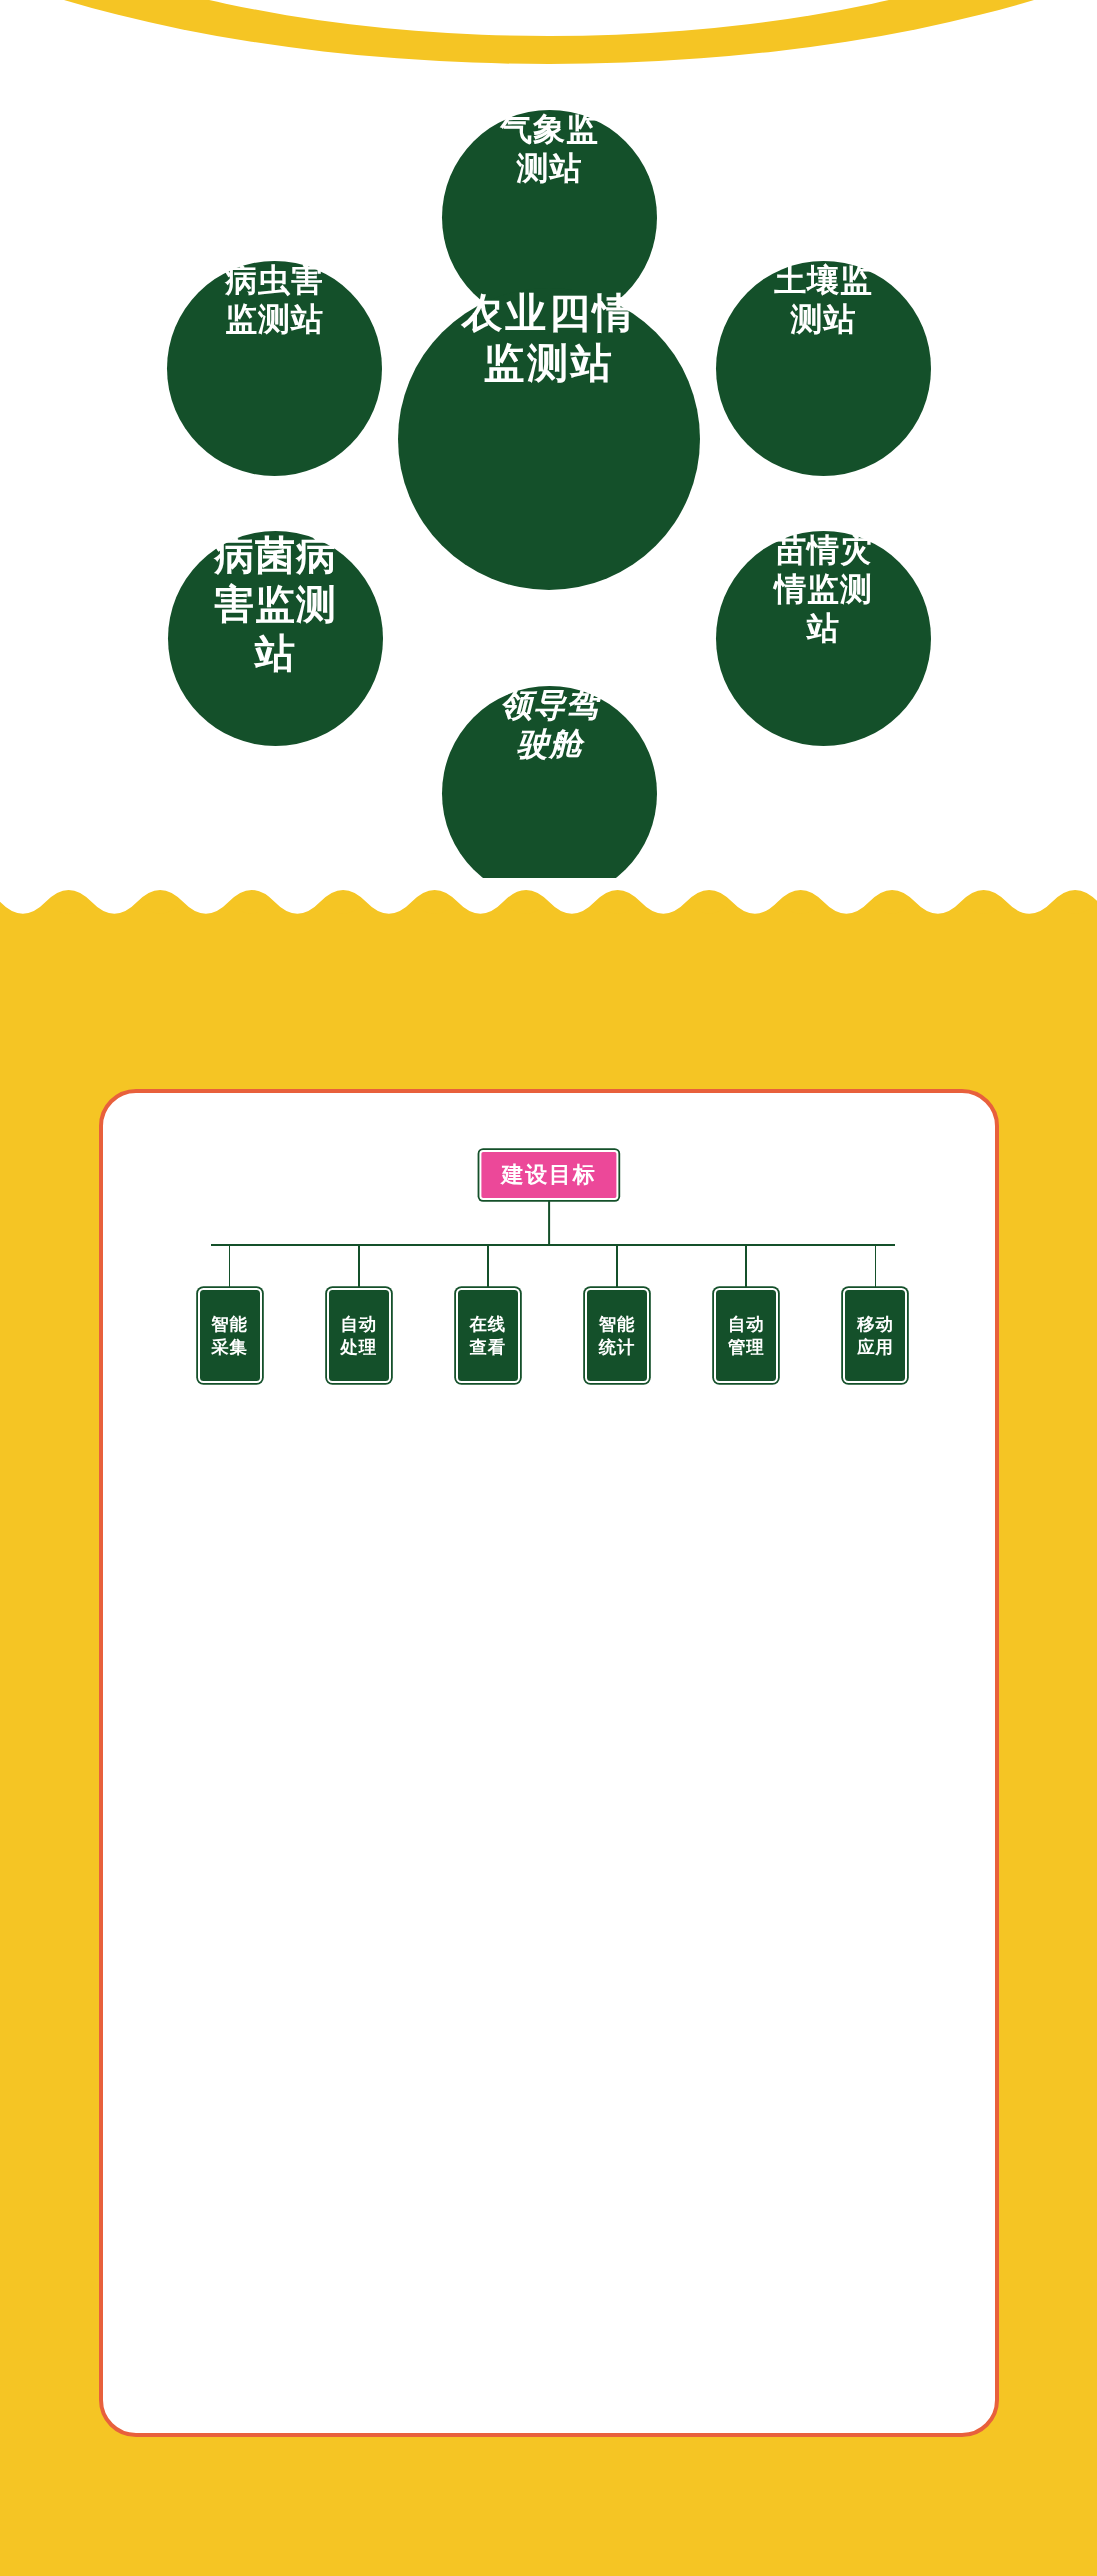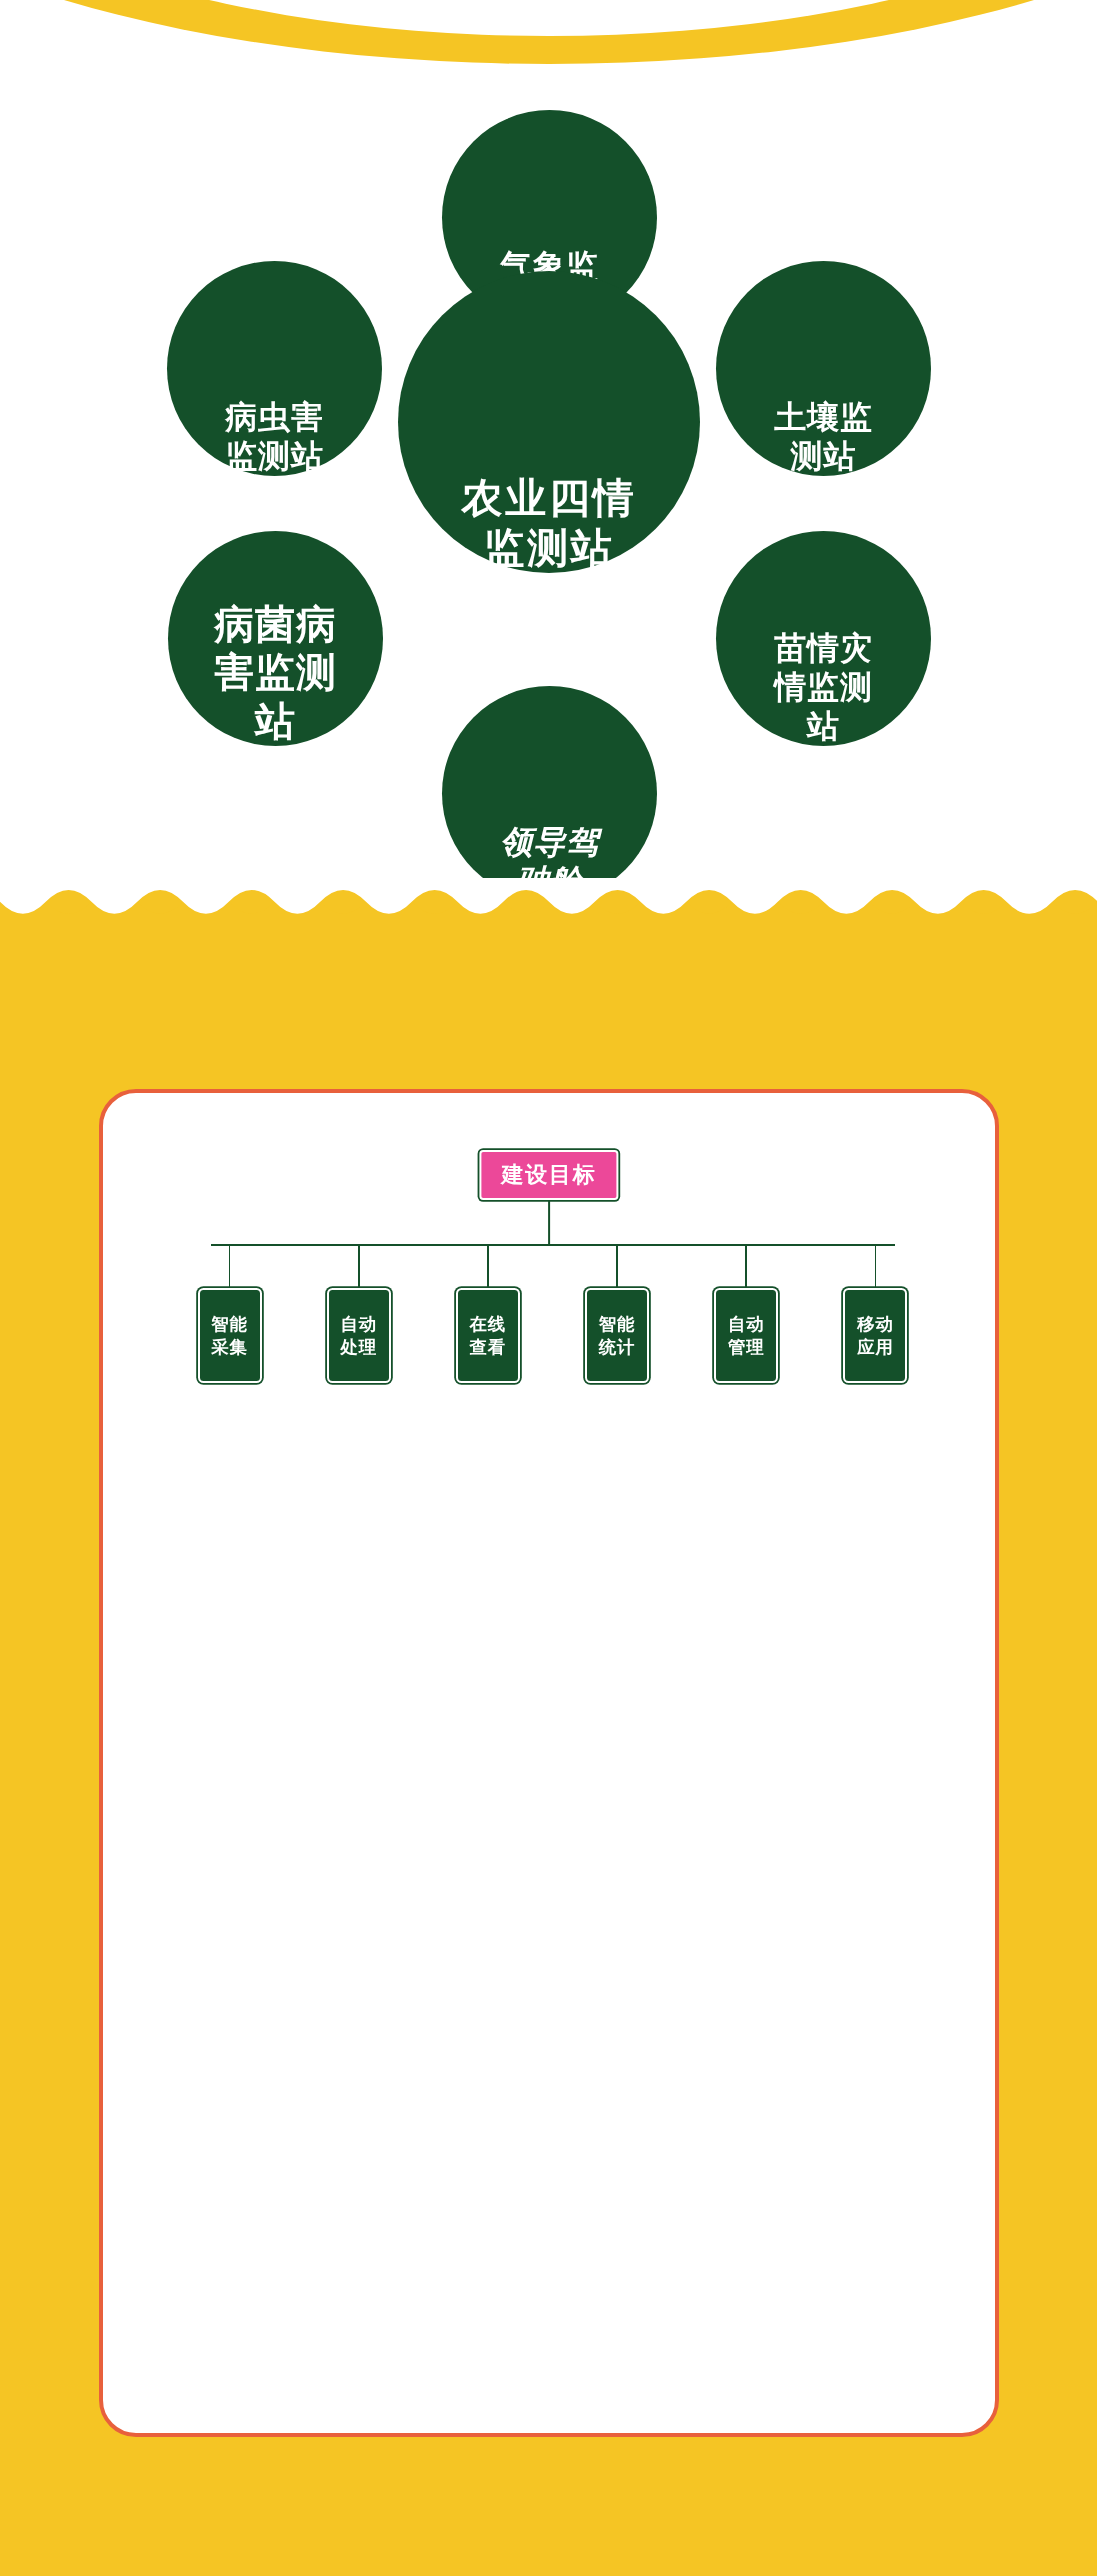--- a/index.html
+++ b/index.html
@@ -53,32 +53,32 @@
     left: 0;
     width: 1098px;
     height: 805px;
   }
   .petal {
     position: absolute;
     background: #14502a;
     border-radius: 50%;
     color: #ffffff;
     display: flex;
-    align-items: flex-end;
+    align-items: flex-start;
     justify-content: center;
     text-align: center;
     line-height: 1.22;
     font-weight: 700;
     letter-spacing: 0.9px;
   }
   .petal span { display: block; padding: 0 5.5px; }
 
   .petal-center {
     width: 302px; height: 302px;
-    left: 398px; top: 225px;
+    left: 398px; top: 242px;
     font-size: 41px;
     letter-spacing: 2.7px;
     z-index: 5;
   }
   .petal-top {
     width: 215px; height: 215px;
     left: 442px; top: 64px;
     font-size: 32px;
   }
   .petal-tl {

